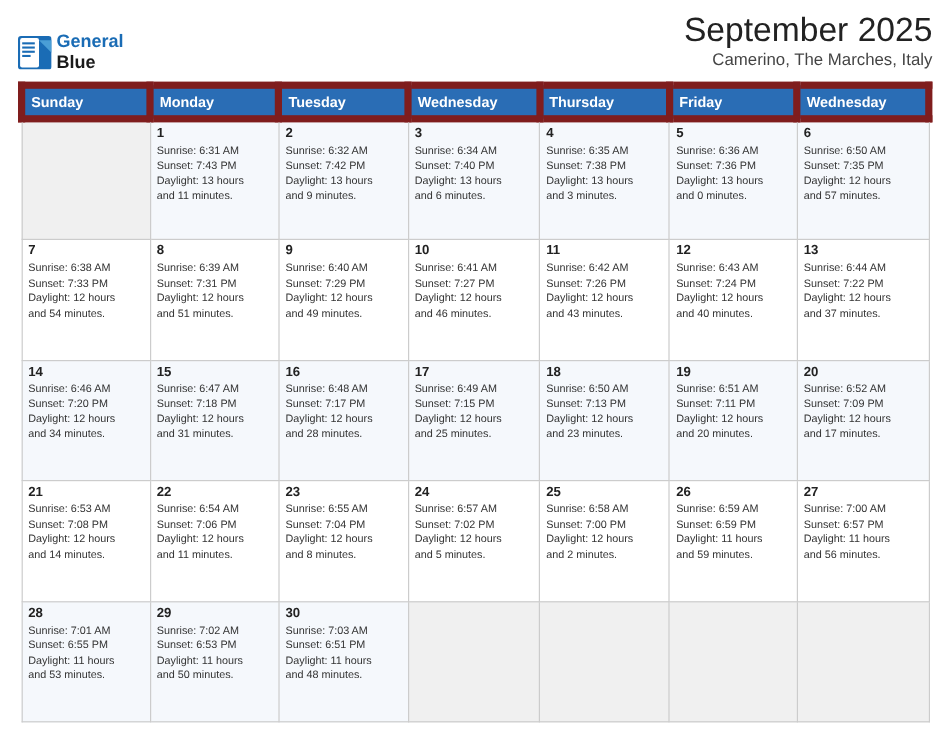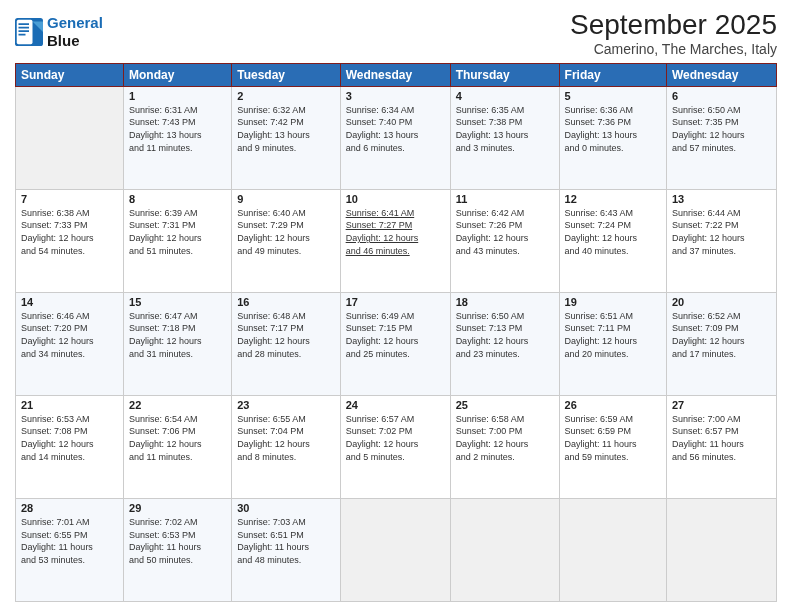--- a/index.html
+++ b/index.html
@@ -20,21 +20,21 @@
     .header {
       display: flex;
       align-items: flex-start;
       justify-content: space-between;
       margin-bottom: 6px;
     }
     .logo {
       display: flex;
       align-items: center;
       gap: 4px;
-      margin-top: 4px;
+      margin-top: 16px;
       justify-content: flex-end;
     }
     .logo-text {
       font-size: 15px;
       font-weight: bold;
       color: #1a1a1a;
       line-height: 1.2;
     }
     .logo-text span {
       color: #1a6cb5;
@@ -61,21 +61,21 @@
       border-collapse: collapse;
       flex: 1;
     }
     .calendar-table thead th {
       background-color: #2a6db5;
       color: #fff;
       font-size: 12px;
       font-weight: bold;
       padding: 4px 5px;
       text-align: left;
-      border: 1px solid #7f1d1d;
+      border: 6px solid #7f1d1d;
     }
     .calendar-table tbody td {
       border: 1px solid #ccc;
       vertical-align: top;
       padding: 3px 5px;
       font-size: 9.5px;
       color: #222;
       height: 88px;
       width: 113px;
     }
@@ -204,21 +204,21 @@
           </td>
           <td>
             <span class="day-number">9</span>
             <div class="cell-info" style="white-space: pre-line;">Sunrise: 6:40 AM
 Sunset: 7:29 PM
 Daylight: 12 hours
 and 49 minutes.</div>
           </td>
           <td>
             <span class="day-number">10</span>
-            <div class="cell-info" style="white-space: pre-line; text-decoration: underline;">Sunrise: 6:41 AM
+            <div class="cell-info" style="white-space: pre-line;">Sunrise: 6:41 AM
 Sunset: 7:27 PM
 Daylight: 12 hours
 and 46 minutes.</div>
           </td>
           <td>
             <span class="day-number">11</span>
             <div class="cell-info" style="white-space: pre-line;">Sunrise: 6:42 AM
 Sunset: 7:26 PM
 Daylight: 12 hours
 and 43 minutes.</div>

